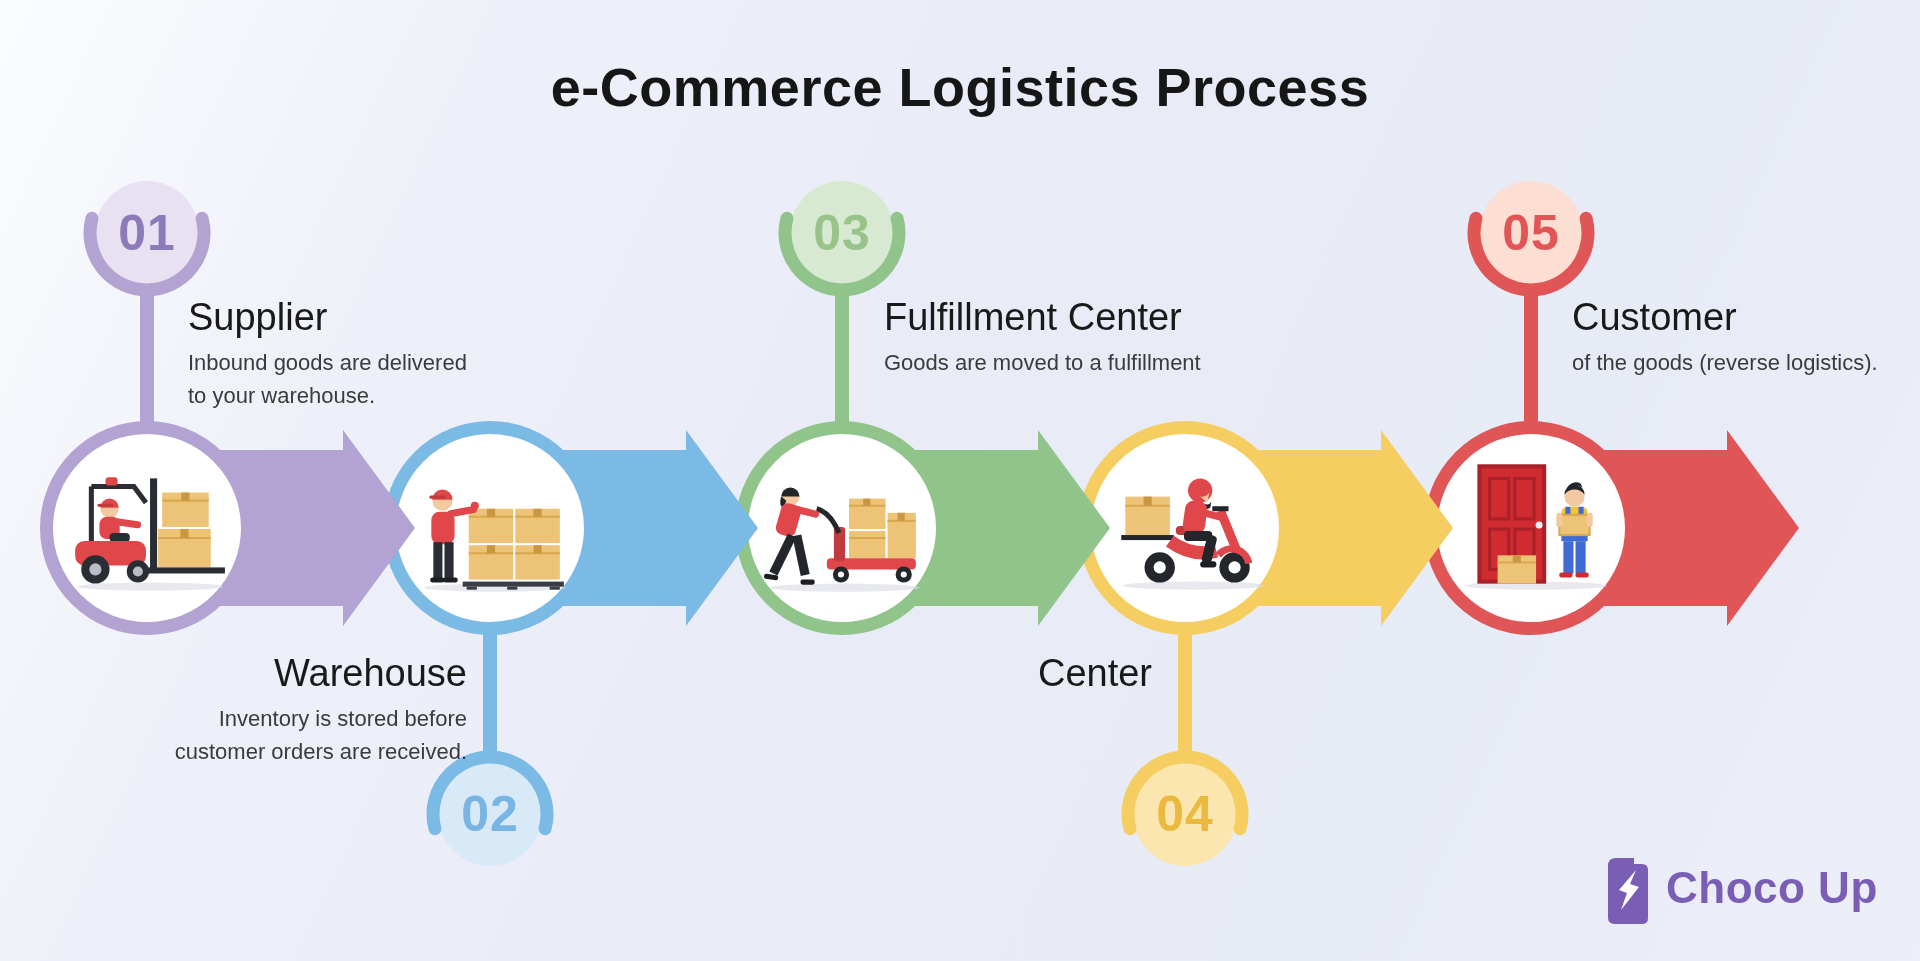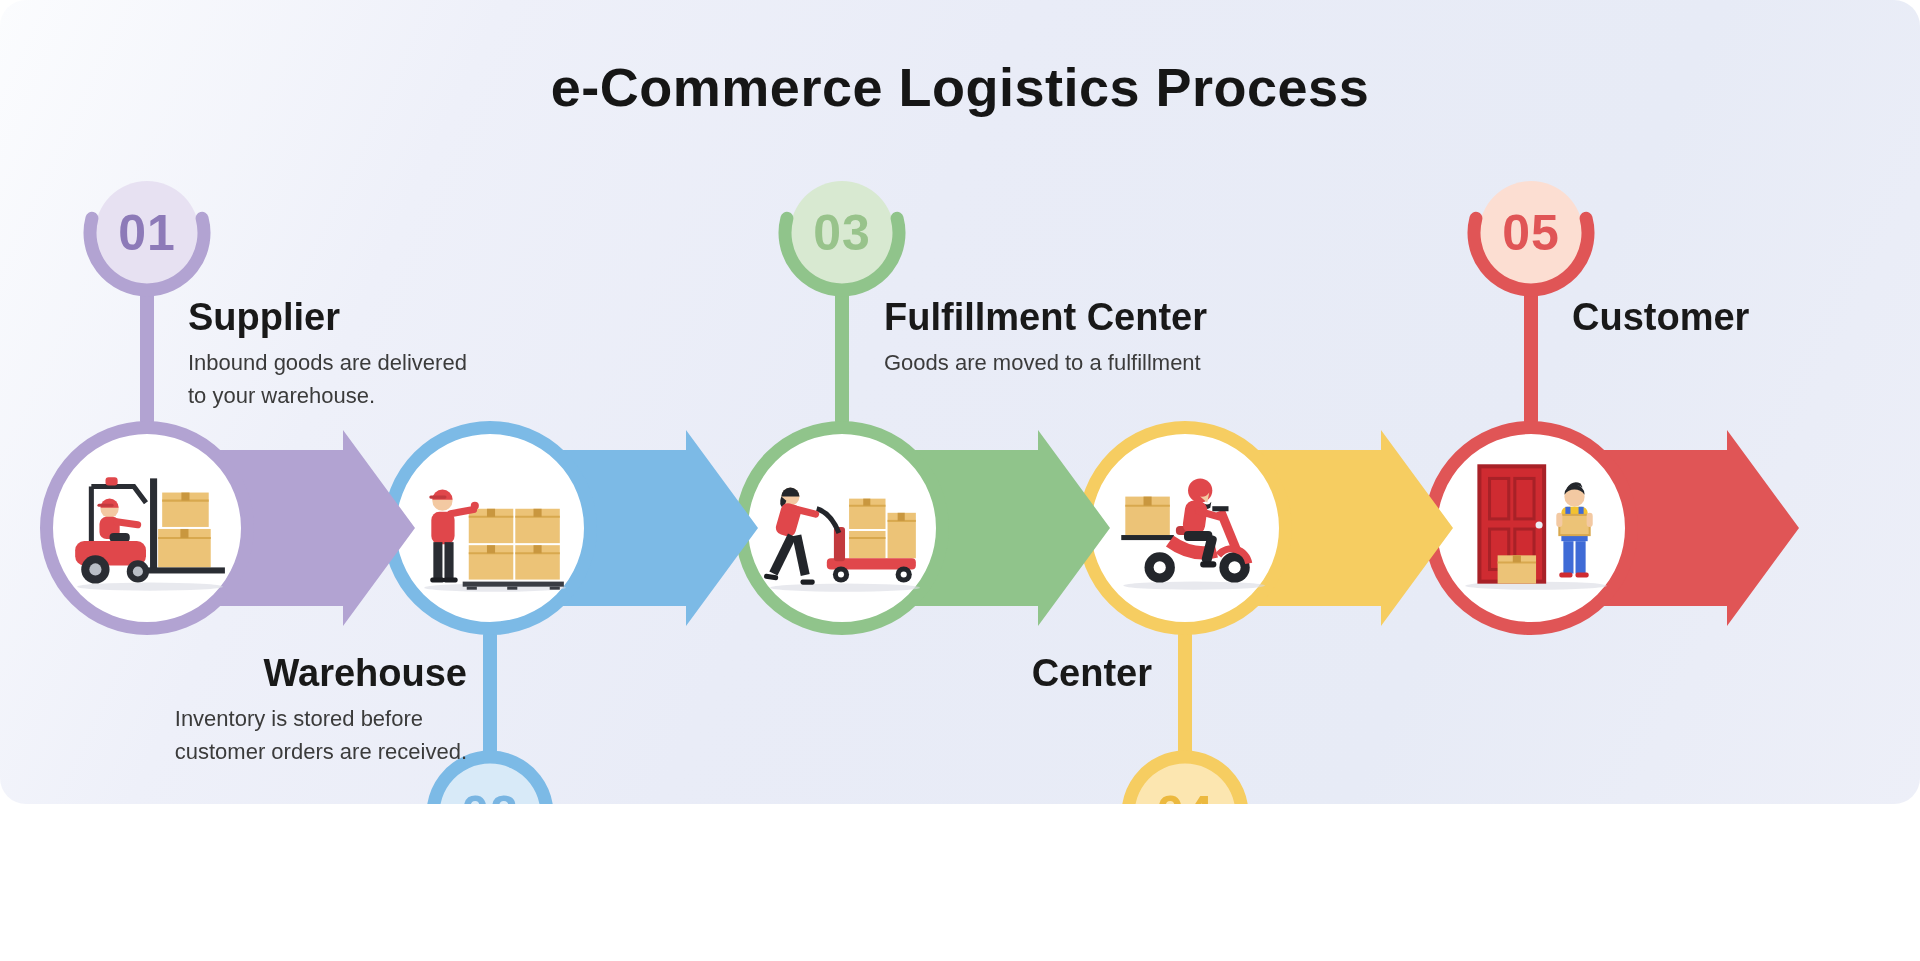--- a/index.html
+++ b/index.html
@@ -1,41 +1,40 @@
 <!DOCTYPE html>
 <html><head>
 <meta charset="utf-8">
 <style>
   html,body{margin:0;padding:0;}
   body{width:1920px;height:961px;overflow:hidden;font-family:"Liberation Sans",sans-serif;}
   .canvas{
-    position:relative;width:1920px;height:804px;overflow:hidden;
+    position:relative;width:1920px;height:961px;overflow:hidden;
     background:linear-gradient(115deg,#fbfcfe 0%,#eef0f9 22%,#e9ecf7 45%,#e7ebf6 75%,#edeff8 100%);
-    border-radius:26px;
   }
   .title{
     position:absolute;left:0;right:0;top:56px;text-align:center;
     font-size:54px;font-weight:700;letter-spacing:.5px;color:#161616;
   }
   .step{position:absolute;inset:0;pointer-events:none;}
   .circle{
     position:absolute;width:214px;height:214px;top:421px;box-sizing:border-box;
     border:13px solid var(--c);border-radius:50%;background:#ffffff;
   }
   .circle svg{position:absolute;}
   .arrow{position:absolute;top:428px;width:270px;height:200px;}
   .stem{position:absolute;width:14px;border-radius:7px;background:var(--c);z-index:5;}
   .arc{position:absolute;width:140px;height:140px;z-index:6;}
   .badge{
     position:absolute;width:104px;height:104px;border-radius:50%;background:var(--bbg);z-index:5;
     text-align:center;line-height:104px;font-size:50px;font-weight:700;letter-spacing:1px;color:var(--btxt);
   }
-  .step-heading{position:absolute;font-size:38px;font-weight:700;color:#191919;white-space:nowrap;z-index:7;}
+  .step-heading{position:absolute;font-size:38px;font-weight:400;color:#191919;white-space:nowrap;z-index:7;}
   .step-desc{position:absolute;font-size:22px;line-height:33px;color:#3b3b3b;white-space:nowrap;z-index:7;}
-  .ta-r{}
+  .ta-r{text-align:right;}
   .logo{position:absolute;left:1606px;top:850px;display:flex;align-items:center;z-index:30;}
   .logo-text{font-size:44px;font-weight:700;color:var(--brand);margin-left:16px;letter-spacing:.5px;}
   .z20{z-index:20}.z19{z-index:19}.z18{z-index:18}.z17{z-index:17}.z16{z-index:16}
   .z15{z-index:15}.z14{z-index:14}.z13{z-index:13}.z12{z-index:12}.z11{z-index:11}
 </style>
 </head>
 <body>
 
 <div class="canvas">
 
@@ -248,20 +247,21 @@
         <rect x="129" y="90" width="10" height="32" fill="#3f6bd6"></rect>
         <rect x="113" y="121" width="13" height="5" rx="2" fill="#cf2b31"></rect>
         <rect x="129" y="121" width="13" height="5" rx="2" fill="#cf2b31"></rect>
         <rect x="113" y="64" width="30" height="20" fill="#ecc377" stroke="#d8a84e" stroke-width="2"></rect>
         <rect x="110" y="62" width="6" height="14" rx="3" fill="#f3c9a2"></rect>
         <rect x="140" y="62" width="6" height="14" rx="3" fill="#f3c9a2"></rect>
       </svg>
     </div>
     <div class="step-heading" style="left:1572px;top:296px">Customer</div>
     <div class="step-desc" style="left:1572px;top:346px">
+      <div>of the goods (reverse logistics).</div>
     </div>
   </div>
 
   <div class="logo" style="--brand: #7a5eb5;">
     <svg width="44" height="76" viewBox="0 0 44 76">
       <path d="M 10 8 H 28 L 28 14 H 36 Q 42 14 42 20 V 68 Q 42 74 36 74 H 10 Q 2 74 2 68 V 16 Q 2 8 10 8 Z" fill="var(--brand)"></path>
       <path d="M 30 20 L 13 40 L 21 43 L 15 60 L 33 37 L 24 34 Z" fill="#ffffff"></path>
     </svg>
     <div class="logo-text">Choco Up</div>
   </div>

